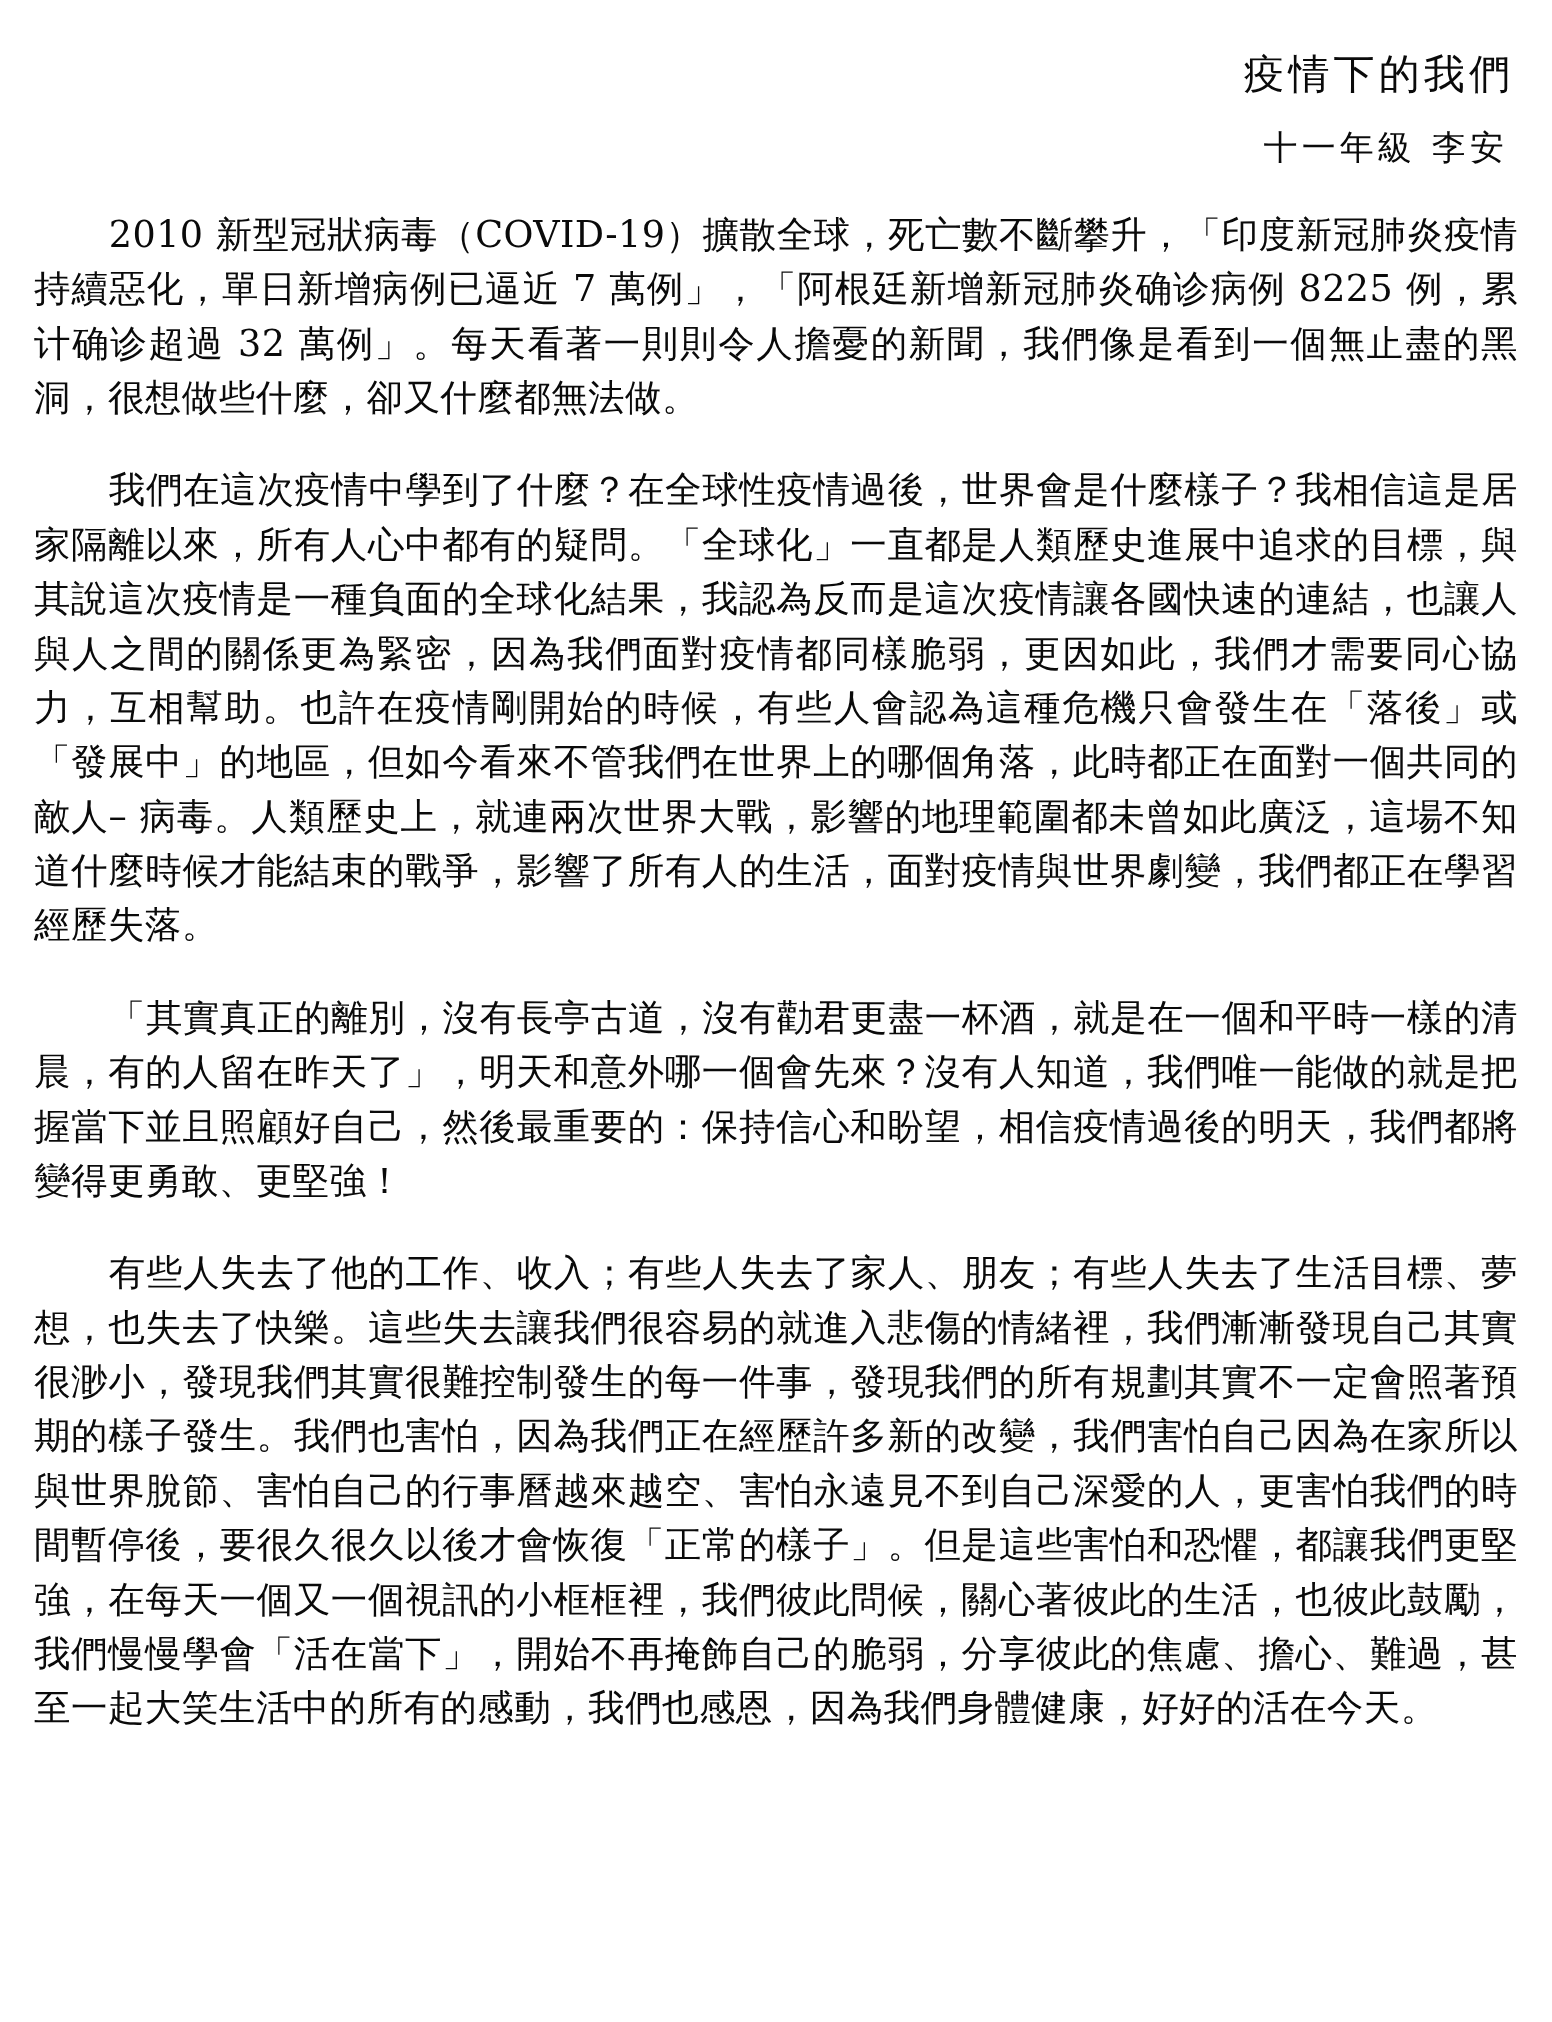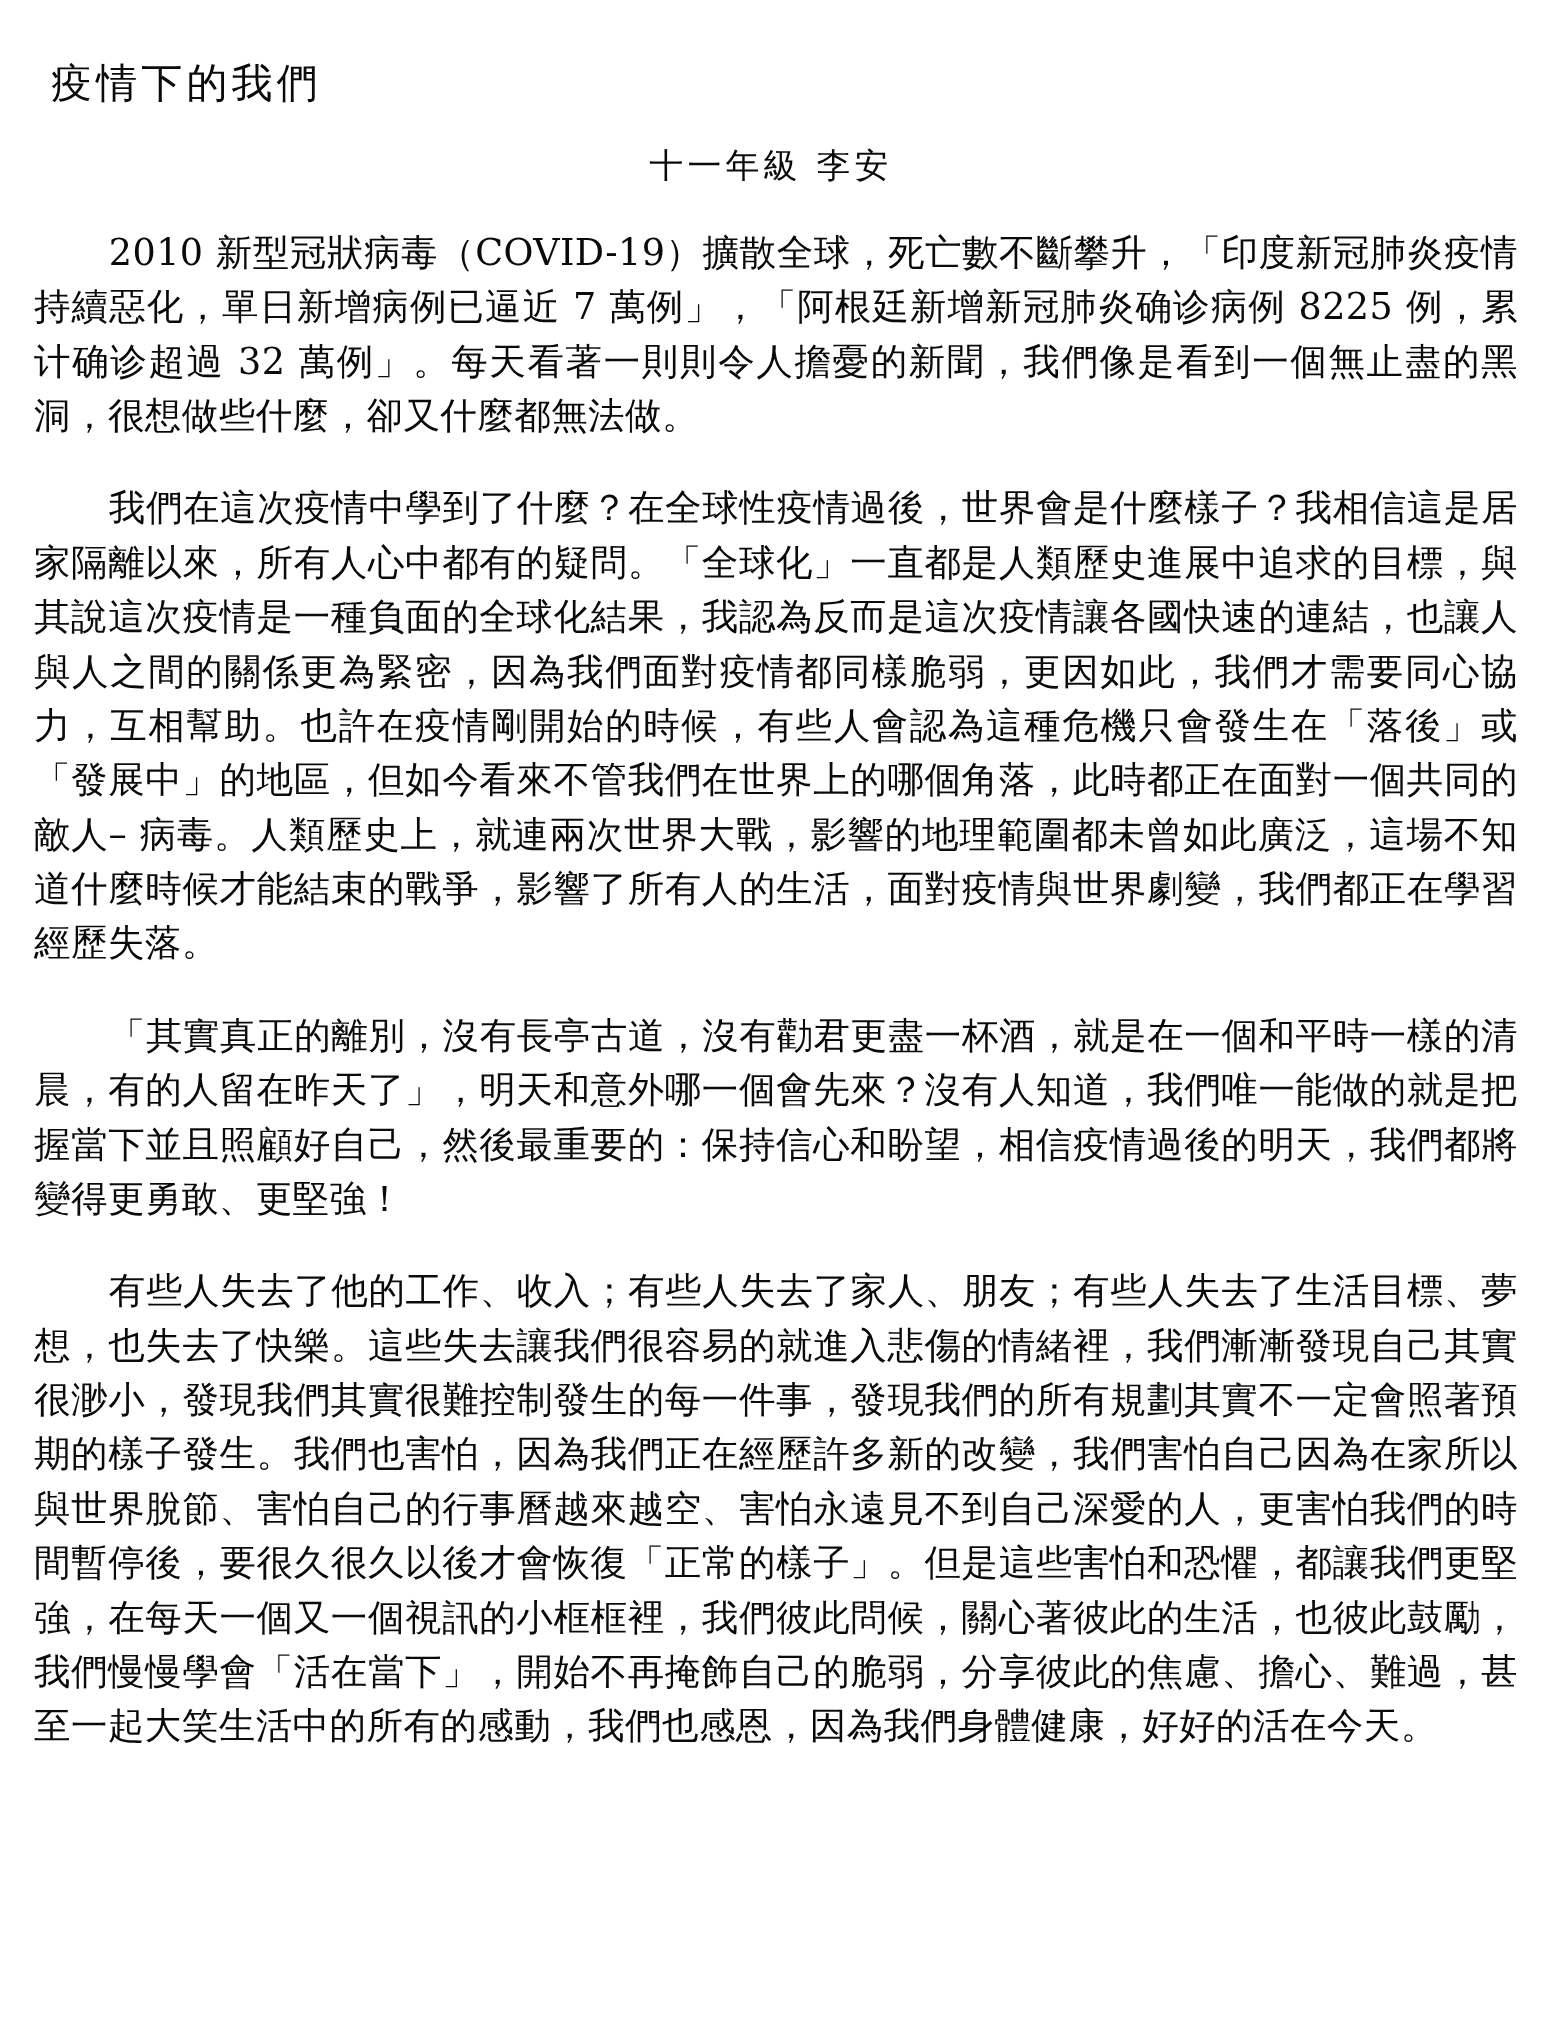--- a/index.html
+++ b/index.html
@@ -21,37 +21,37 @@
     width: 1552px;
     height: 2022px;
     box-sizing: border-box;
     padding: 0 34px 0 34px;
     background: #ffffff;
     overflow: hidden;
   }
 
   
   .doc-title {
-    margin: 13px;
+    margin: 4px;
     padding-top: 46px;
-    text-align: left;
+    text-align: right;
     font-size: 41px;
     font-weight: 400;
     letter-spacing: 0.10em;
     line-height: 1.2;
     text-indent: 0.10em;
   }
 
   .byline {
     margin: 0;
     padding-top: 24px;
     padding-right: 10px;
-    text-align: center;
+    text-align: right;
     font-size: 34px;
-    font-weight: 400;
+    font-weight: 700;
     letter-spacing: 0.12em;
     line-height: 1.2;
   }
 
   
   .body-copy {
     margin: 0;
     padding-top: 40px;
   }
 

